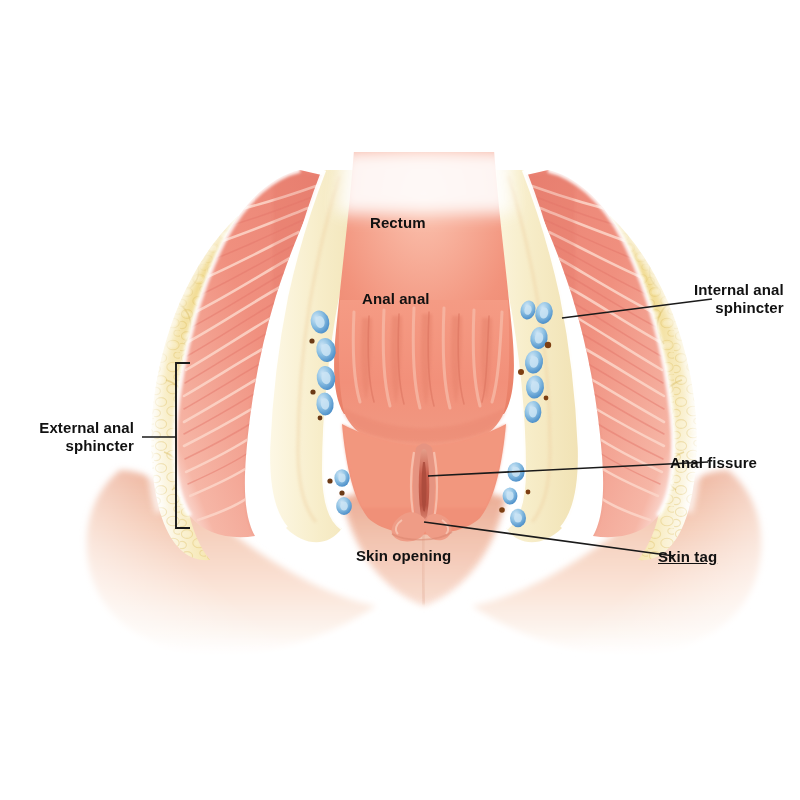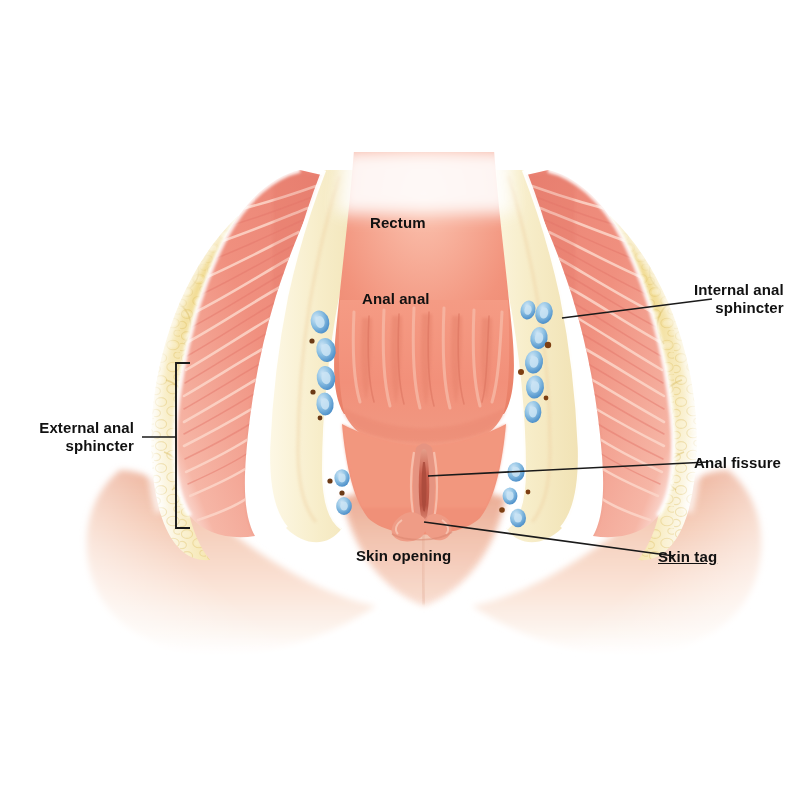--- a/index.html
+++ b/index.html
@@ -479,19 +479,19 @@
 <div class="lbl" style="left:370px; top:214px;">Rectum</div>
 
 <div class="lbl" style="left:362px; top:290px;">Anal anal</div>
 
 <div class="lbl" style="left:694px; top:281px;text-align:right;">Internal anal
 sphincter</div>
 
 <div class="lbl r" style="left:18px; top:419px; width:100px;margin-left:16px;">External anal
 sphincter</div>
 
-<div class="lbl" style="left:694px; top:454px;">Anal fissure</div>
+<div class="lbl" style="left:670px; top:454px;">Anal fissure</div>
 
 <div class="lbl" style="left:658px; top:548px;text-decoration:underline;">Skin tag</div>
 
 <div class="lbl" style="left:356px; top:547px;">Skin opening</div>
 
 </div>
 
 </body></html>

